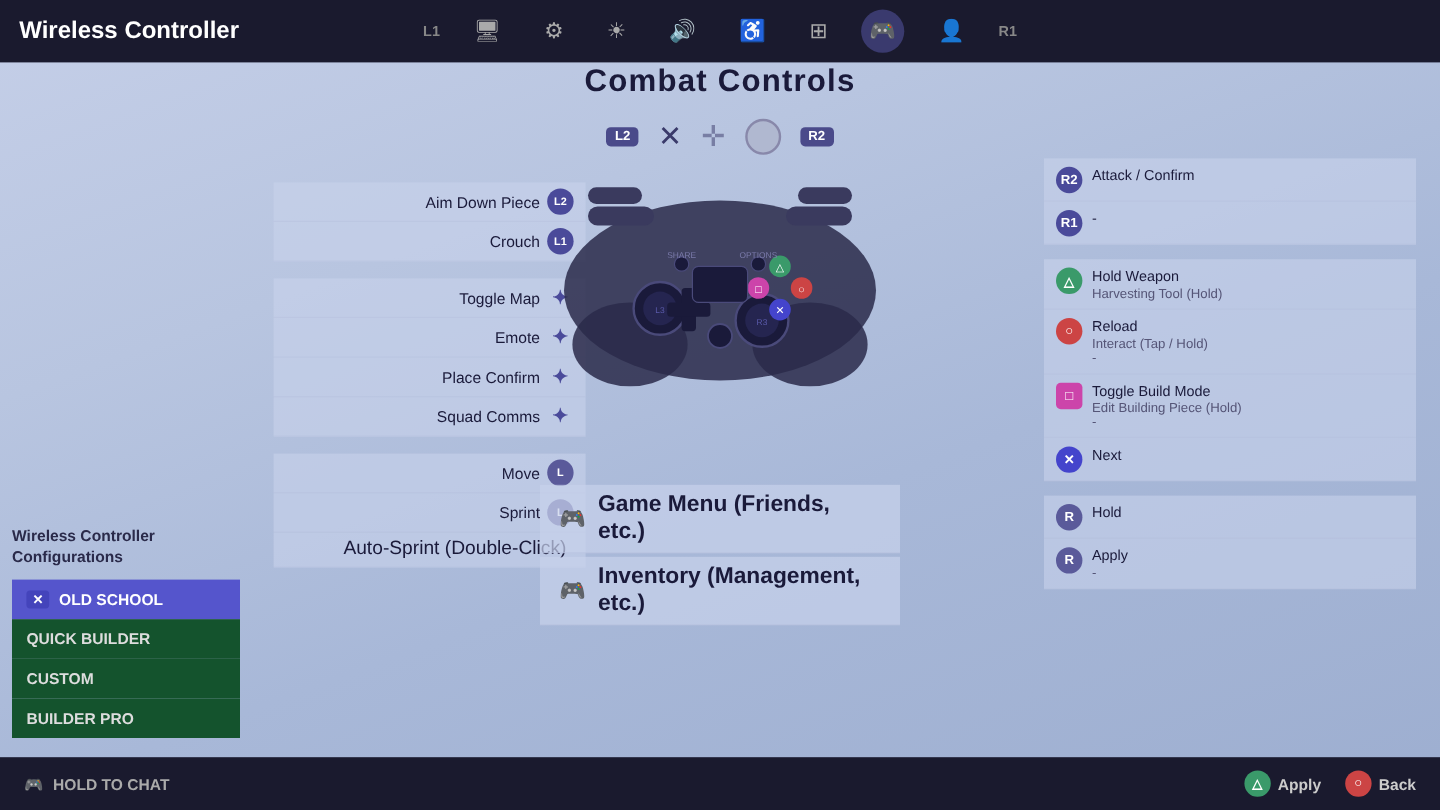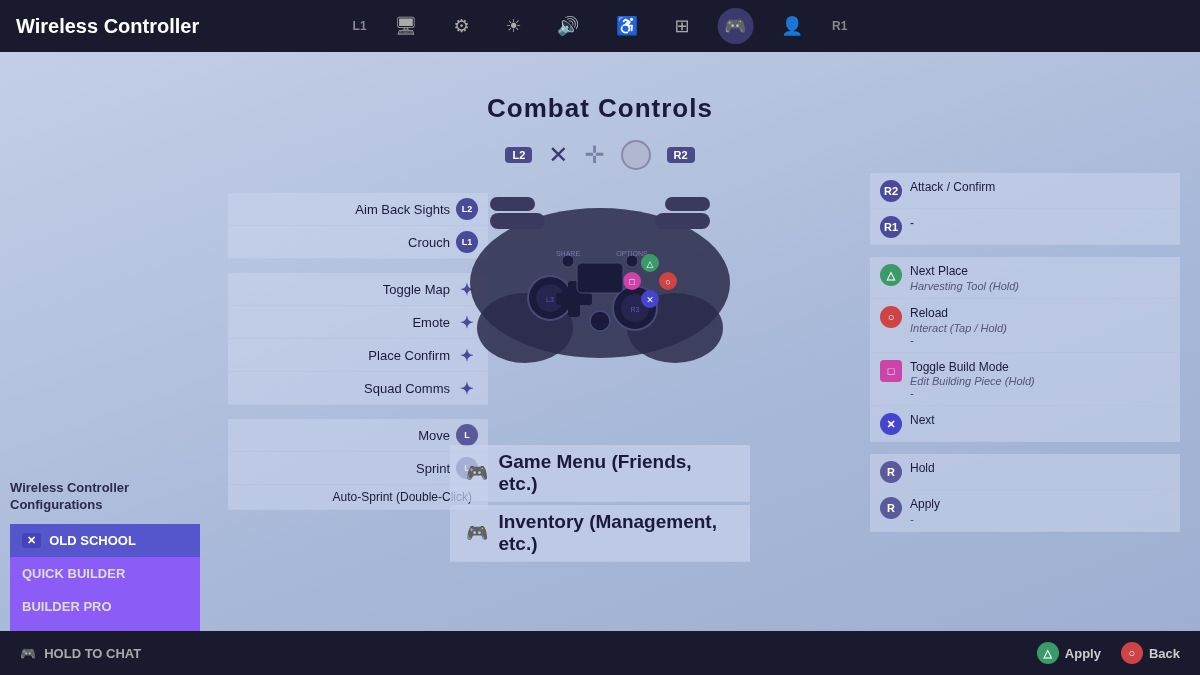--- a/index.html
+++ b/index.html
@@ -76,21 +76,21 @@
     }
     .config-list {
       list-style: none;
       width: 190px;
     }
     .config-item {
       padding: 9px 12px;
       font-size: 13px;
       font-weight: bold;
       color: #ddd;
-      background: #8b5cf6;
+      background: #14532d;
       cursor: pointer;
       display: flex;
       align-items: center;
       gap: 8px;
     }
     .config-item.active {
       background: #5555cc;
       color: white;
     }
     .config-x-badge {
@@ -196,21 +196,20 @@
     .badge-cross { background: #4444cc; color: white; border-radius: 50%; }
     .badge-r-stick { background: #5a5a9a; color: white; border-radius: 50%; }
     .right-binding-text {
       font-size: 12px;
       color: #1a1a3a;
       line-height: 1.4;
     }
     .right-binding-sub {
       font-size: 11px;
       color: #555577;
-      font-style: italic;
     }
     .right-sep {
       height: 12px;
     }
     .bottom-binding-row {
       display: flex;
       align-items: center;
       background: rgba(200, 210, 235, 0.7);
       border-bottom: 1px solid rgba(180, 190, 220, 0.4);
       padding: 6px 16px;
@@ -310,36 +309,36 @@
     <span class="nav-icon">♿</span>
     <span class="nav-icon">⊞</span>
     <span class="nav-icon active">🎮</span>
     <span class="nav-icon">👤</span>
     <span class="nav-l1">R1</span>
   </div>
 </div>
 
 <div style="position:relative; height:579px;">
 
-  <div style="text-align:center; padding-bottom: 0; margin-top: 41px;">
+  <div style="text-align:center; padding-bottom: 0;">
     <h1 class="page-title">Combat Controls</h1>
   </div>
 
   <div class="top-buttons-row" style="margin-top: 4px;">
     <span class="btn-badge">L2</span>
     <span style="font-size:24px; color:#3a3a6a;">✕</span>
     <span style="font-size:24px; color:#3a3a6a; opacity:0.5;">✛</span>
     <div class="top-btn-circle"></div>
     <span class="btn-badge">R2</span>
   </div>
 
   <div class="left-panel">
 
     <div class="binding-row">
-      <span class="binding-label">Aim Back Sights</span>
+      <span class="binding-label">Aim Down Piece</span>
       <span class="binding-badge" style="font-size:9px;">L2</span>
     </div>
 
     <div class="binding-row">
       <span class="binding-label">Crouch</span>
       <span class="binding-badge" style="font-size:9px;">L1</span>
     </div>
     <div class="binding-separator"></div>
 
     <div class="binding-row">
@@ -367,21 +366,21 @@
       <span class="binding-label">Move</span>
       <span class="binding-badge" style="font-size:9px; background:#5a5a9a;">L</span>
     </div>
 
     <div class="binding-row">
       <span class="binding-label">Sprint</span>
       <span class="binding-badge" style="font-size:9px; background:#5a5a9a;">L</span>
     </div>
 
     <div class="binding-row">
-      <span class="binding-label" style="font-size:12px;">Auto-Sprint (Double-Click)</span>
+      <span class="binding-label" style="font-size:16px;">Auto-Sprint (Double-Click)</span>
     </div>
   </div>
 
   <div style="position:absolute; left:50%; top:60px; transform:translateX(-50%); width:280px; height:220px;">
     <svg viewBox="0 0 280 210" width="280" height="210">
 
       <ellipse cx="140" cy="130" rx="130" ry="75" fill="#2a2a4a" opacity="0.85"></ellipse>
 
       <ellipse cx="65" cy="175" rx="48" ry="35" fill="#2a2a4a" opacity="0.85"></ellipse>
 
@@ -455,21 +454,21 @@
       <span class="right-binding-badge badge-r1">R1</span>
       <div>
         <div class="right-binding-text">-</div>
       </div>
     </div>
     <div class="right-sep"></div>
 
     <div class="right-binding-row">
       <span class="right-binding-badge badge-triangle">△</span>
       <div>
-        <div class="right-binding-text">Next Place</div>
+        <div class="right-binding-text">Hold Weapon</div>
         <div class="right-binding-sub">Harvesting Tool (Hold)</div>
       </div>
     </div>
 
     <div class="right-binding-row">
       <span class="right-binding-badge badge-circle-o">○</span>
       <div>
         <div class="right-binding-text">Reload</div>
         <div class="right-binding-sub">Interact (Tap / Hold)</div>
         <div class="right-binding-sub">-</div>
@@ -515,24 +514,24 @@
     </div>
     <ul class="config-list">
       <li class="config-item active">
         <span class="config-x-badge">✕</span>
         <span>OLD SCHOOL</span>
       </li>
       <li class="config-item">
         <span>QUICK BUILDER</span>
       </li>
       <li class="config-item">
-        <span>BUILDER PRO</span>
+        <span>CUSTOM</span>
       </li>
       <li class="config-item">
-        <span>CUSTOM</span>
+        <span>BUILDER PRO</span>
       </li>
     </ul>
   </div>
 </div>
 
 <div class="bottom-bar">
   <div class="bottom-chat">
     <span>🎮</span>
     <span>HOLD TO CHAT</span>
   </div>

